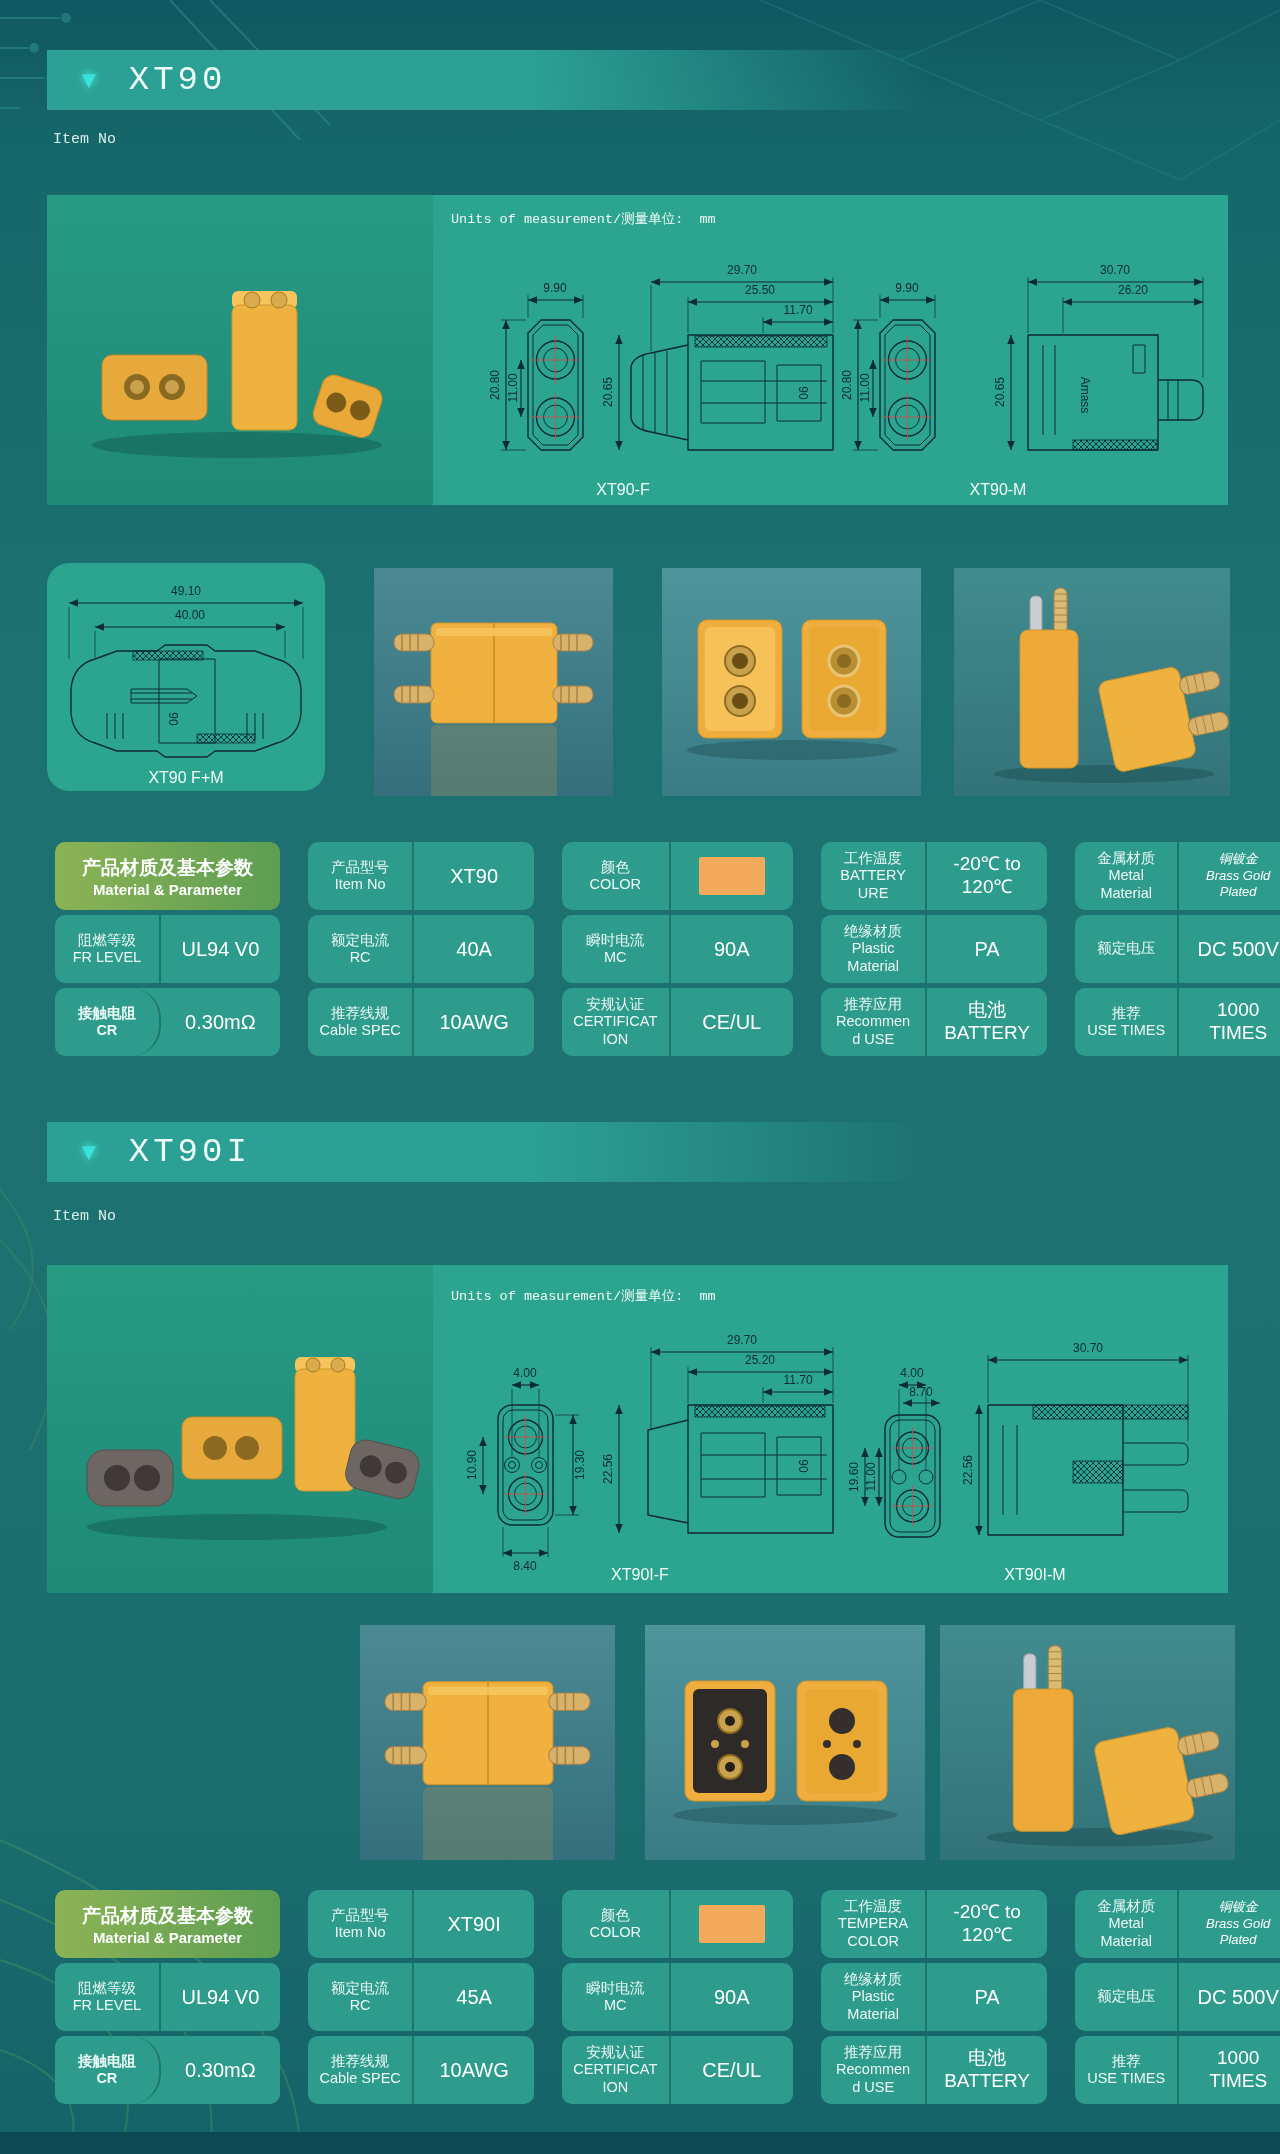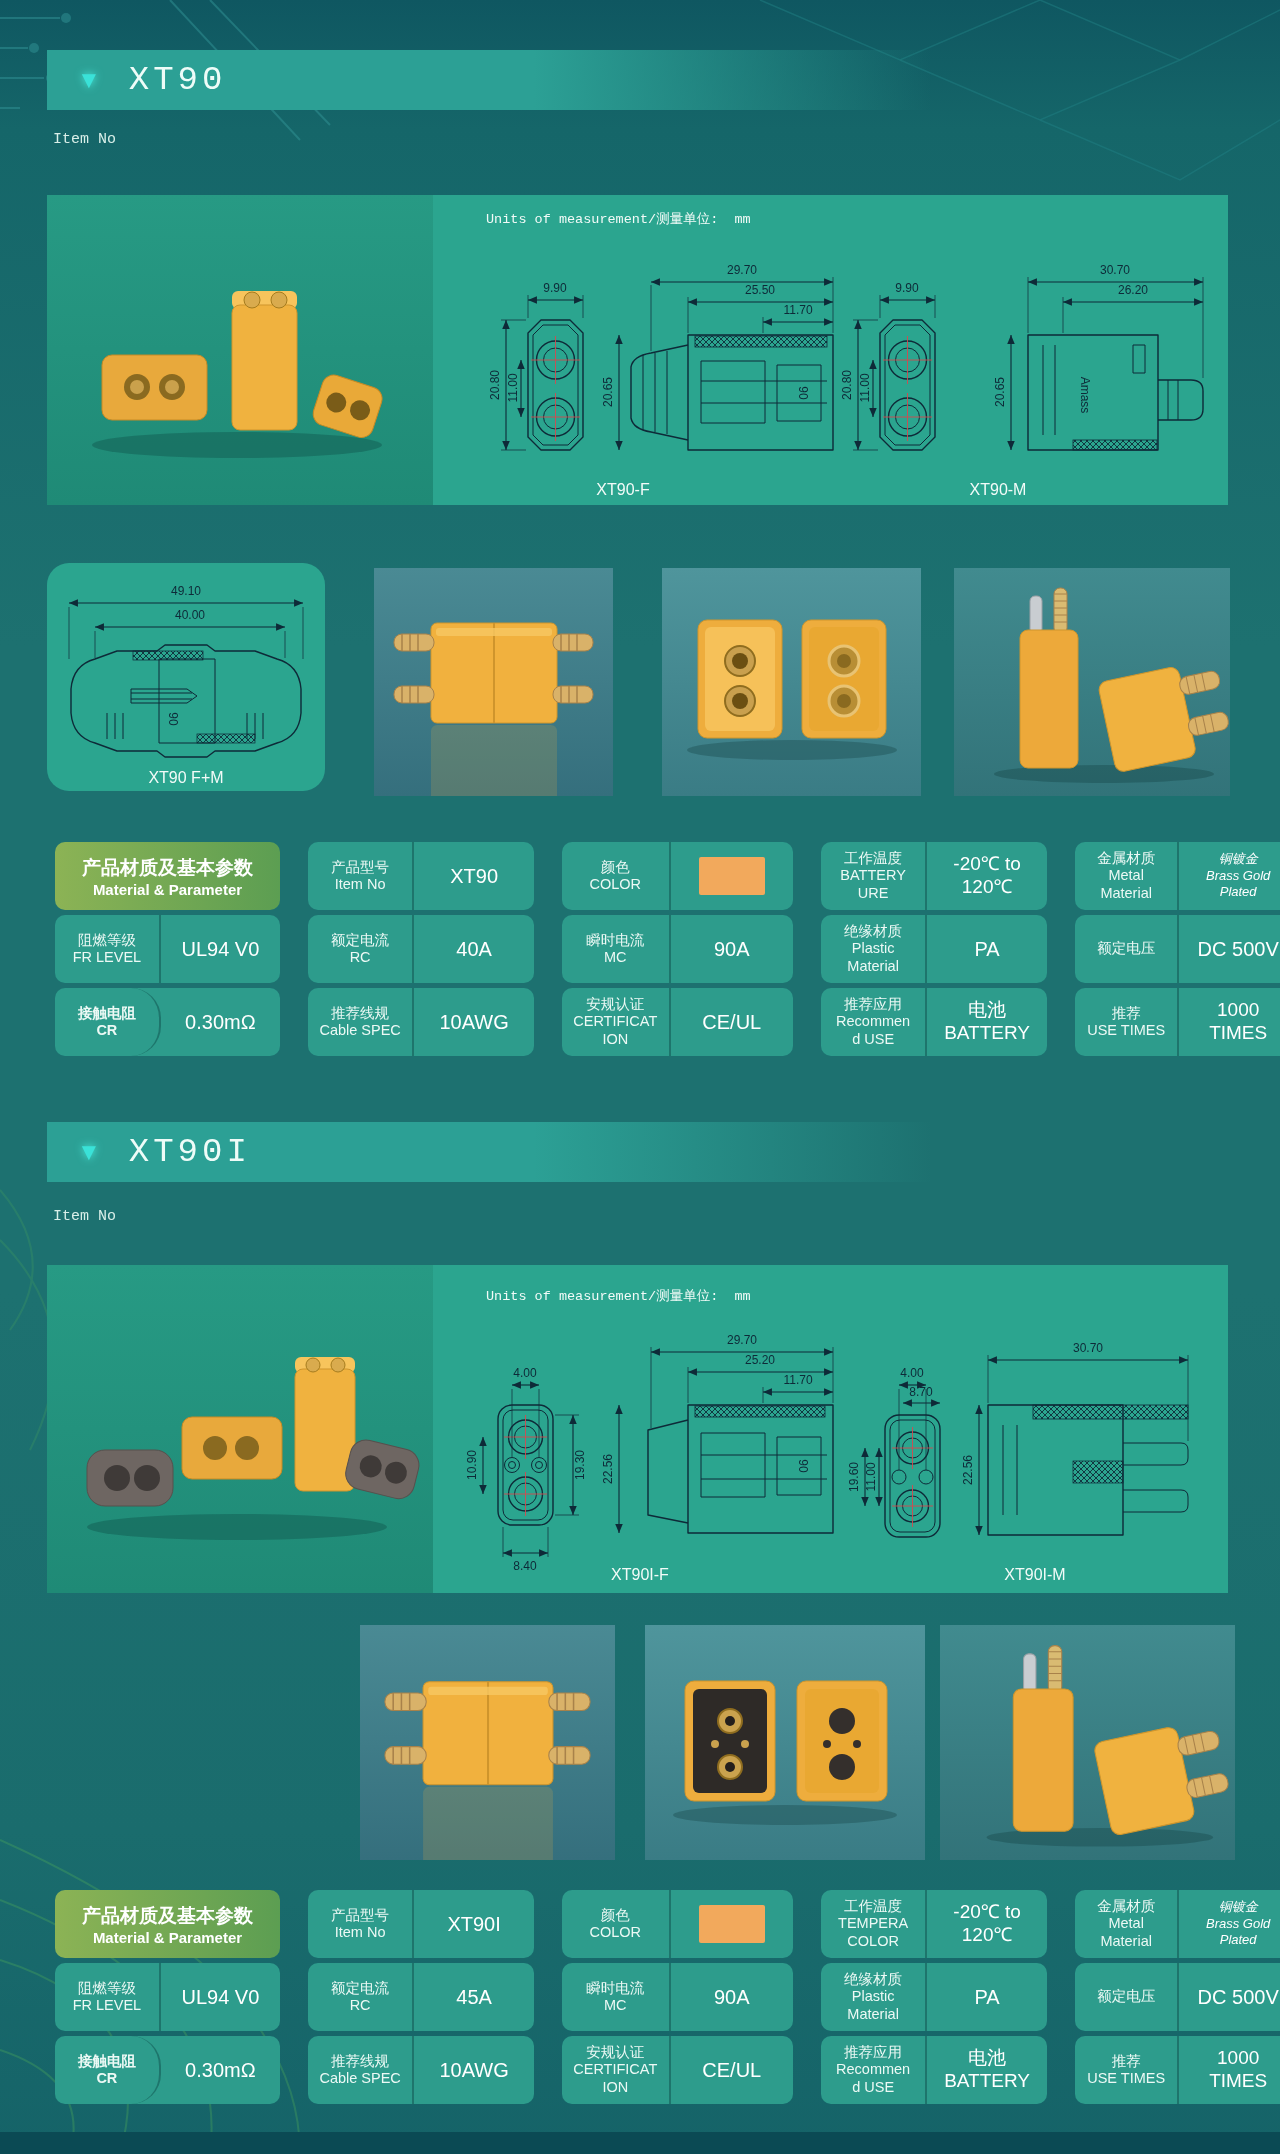--- a/index.html
+++ b/index.html
@@ -12,21 +12,21 @@
   .sec-header{position:absolute;left:47px;height:60px;width:885px;display:flex;align-items:center;padding-left:30px;box-sizing:border-box;
       background:linear-gradient(90deg,#2ca095 0%,#2ca095 55%,rgba(44,160,149,0) 100%);}
   .tri{font-size:24px;color:#3ae2d8;text-shadow:0 0 8px rgba(80,255,240,.8);line-height:1;}
   .sec-title{margin-left:28px;color:#eefcf8;font-family:"Liberation Mono",monospace;font-size:34px;letter-spacing:4px;}
   .item-no{position:absolute;left:53px;color:#d9efe9;font-family:"Liberation Mono",monospace;font-size:15px;white-space:pre;}
 
   
   .panel{position:absolute;background:#2ba58f;}
   .photo-area{position:absolute;left:0;top:0;background:linear-gradient(180deg,#279a84,#1f8a76);}
   .draw-area{position:absolute;top:0;}
-  .units{position:absolute;color:#f2fbf8;font-family:"Liberation Mono",monospace;font-size:13.5px;white-space:pre;margin-left:35px;}
+  .units{position:absolute;color:#f2fbf8;font-family:"Liberation Mono",monospace;font-size:13.5px;white-space:pre;}
 
   .photo{position:absolute;overflow:hidden;}
   .ph-a{background:linear-gradient(180deg,#4a8a94,#356f7d);}
   .ph-b{background:linear-gradient(180deg,#4f959c,#3a7c85);}
   .ph-c{background:linear-gradient(180deg,#418b8f,#327379);}
 
   
   .ln{fill:none;stroke:#0e2a38;stroke-width:1.4;stroke-linejoin:round;}
   .ln2{stroke-width:1;}
   .dim{stroke:#0e2a38;stroke-width:1.1;marker-start:url(#ar);marker-end:url(#ar);}

